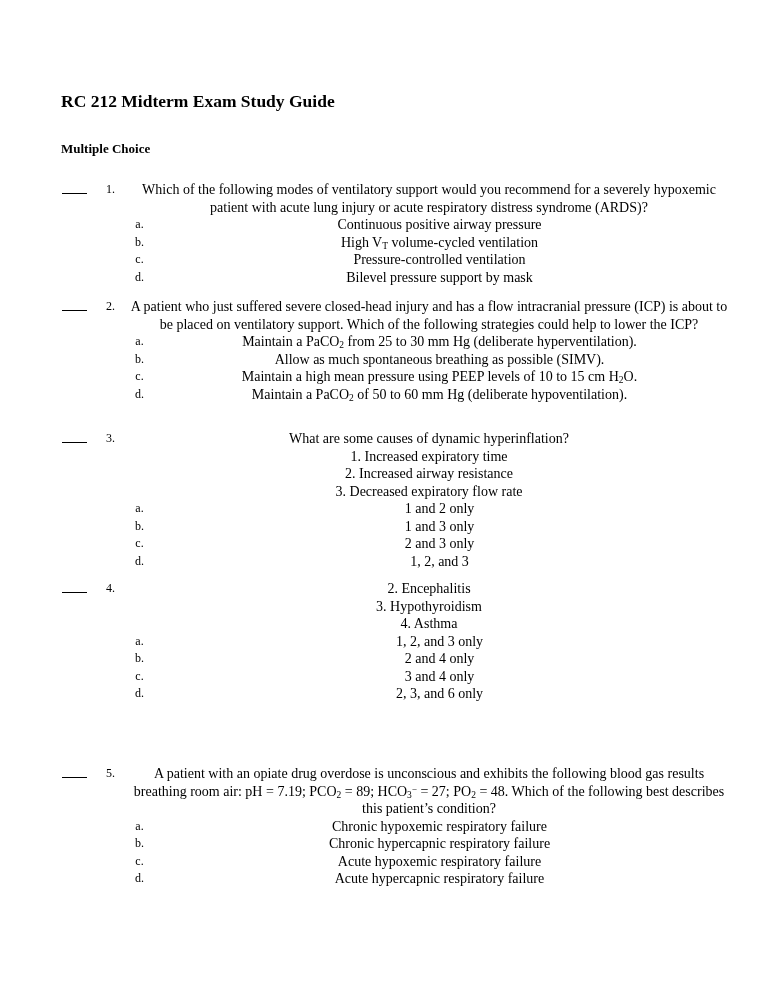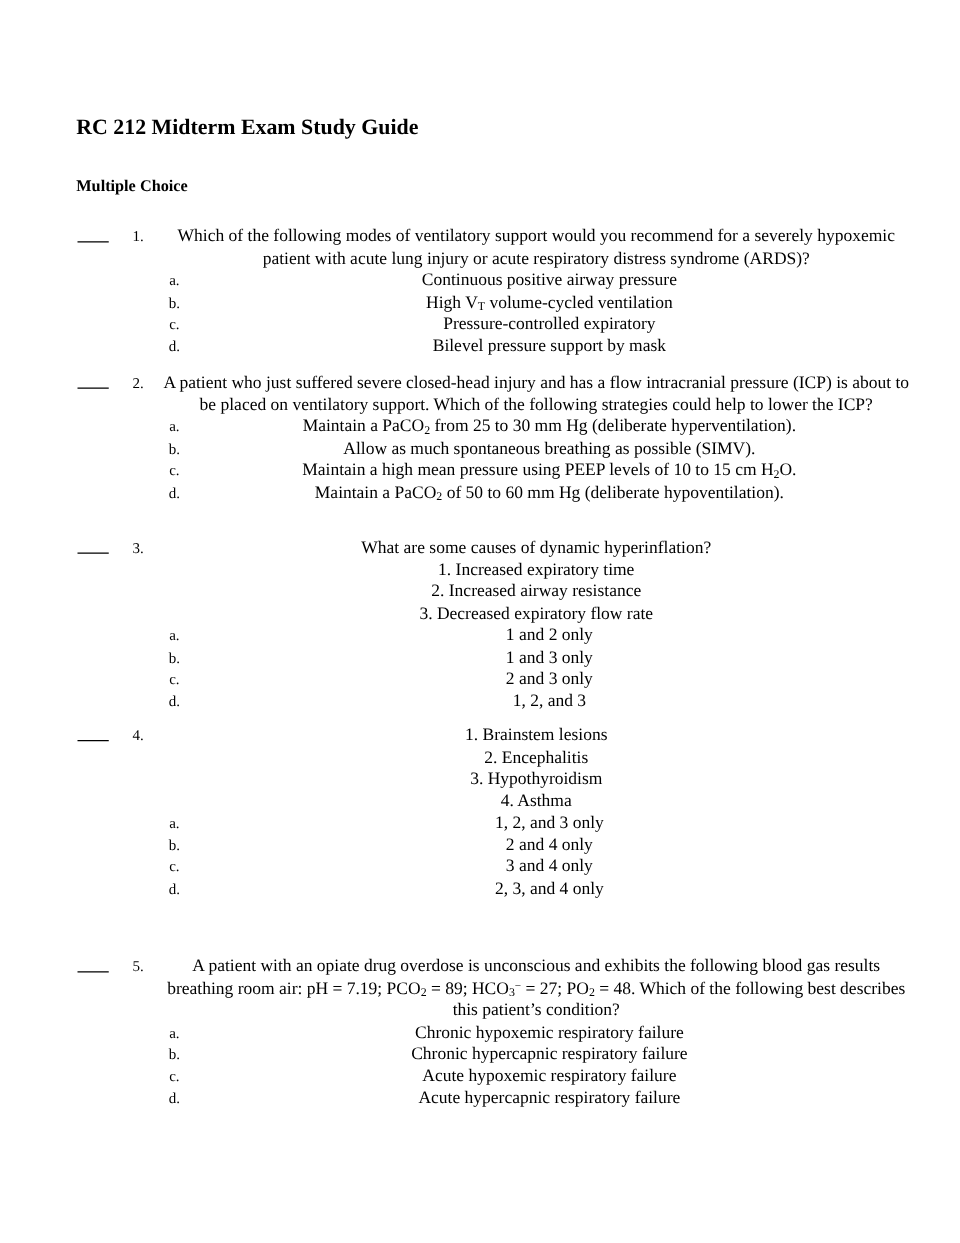--- a/index.html
+++ b/index.html
@@ -57,21 +57,21 @@
       <div class="opt">
           <span class="opt-letter">a.</span>
           <span class="opt-text">Continuous positive airway pressure</span>
         </div>
       <div class="opt">
           <span class="opt-letter">b.</span>
           <span class="opt-text"><span>High V</span><sub>T</sub><span> volume-cycled ventilation</span></span>
         </div>
       <div class="opt">
           <span class="opt-letter">c.</span>
-          <span class="opt-text">Pressure-controlled expiratory</span>
+          <span class="opt-text">Pressure-controlled ventilation</span>
         </div>
       <div class="opt">
           <span class="opt-letter">d.</span>
           <span class="opt-text">Bilevel pressure support by mask</span>
         </div>
     </div>
   </div>
 
   <div class="question" style="top:298px;">
     <div class="blank"></div>
@@ -121,39 +121,38 @@
           <span class="opt-letter">d.</span>
           <span class="opt-text">1, 2, and 3</span>
         </div>
     </div>
   </div>
 
   <div class="question" style="top:580px;">
     <div class="blank"></div>
     <div class="qnum">4.</div>
     <div class="qbody">
-      <p class="stmt">1. Brainstem lesions</p>
       <p class="stmt">2. Encephalitis</p>
       <p class="stmt">3. Hypothyroidism</p>
       <p class="stmt">4. Asthma</p>
       <div class="opt">
           <span class="opt-letter">a.</span>
           <span class="opt-text">1, 2, and 3 only</span>
         </div>
       <div class="opt">
           <span class="opt-letter">b.</span>
           <span class="opt-text">2 and 4 only</span>
         </div>
       <div class="opt">
           <span class="opt-letter">c.</span>
           <span class="opt-text">3 and 4 only</span>
         </div>
       <div class="opt">
           <span class="opt-letter">d.</span>
-          <span class="opt-text">2, 3, and 4 only</span>
+          <span class="opt-text">2, 3, and 6 only</span>
         </div>
     </div>
   </div>
 
   <div class="question" style="top:765px;">
     <div class="blank"></div>
     <div class="qnum">5.</div>
     <div class="qbody">
       <p class="stem"><span>A patient with an opiate drug overdose is unconscious and exhibits the following blood gas results breathing room air: pH = 7.19; PCO</span><sub>2</sub><span> = 89; HCO</span><sub>3</sub><sup>−</sup><span> = 27; PO</span><sub>2</sub><span> = 48. Which of the following best describes this patient’s condition?</span></p>
       <div class="opt">

